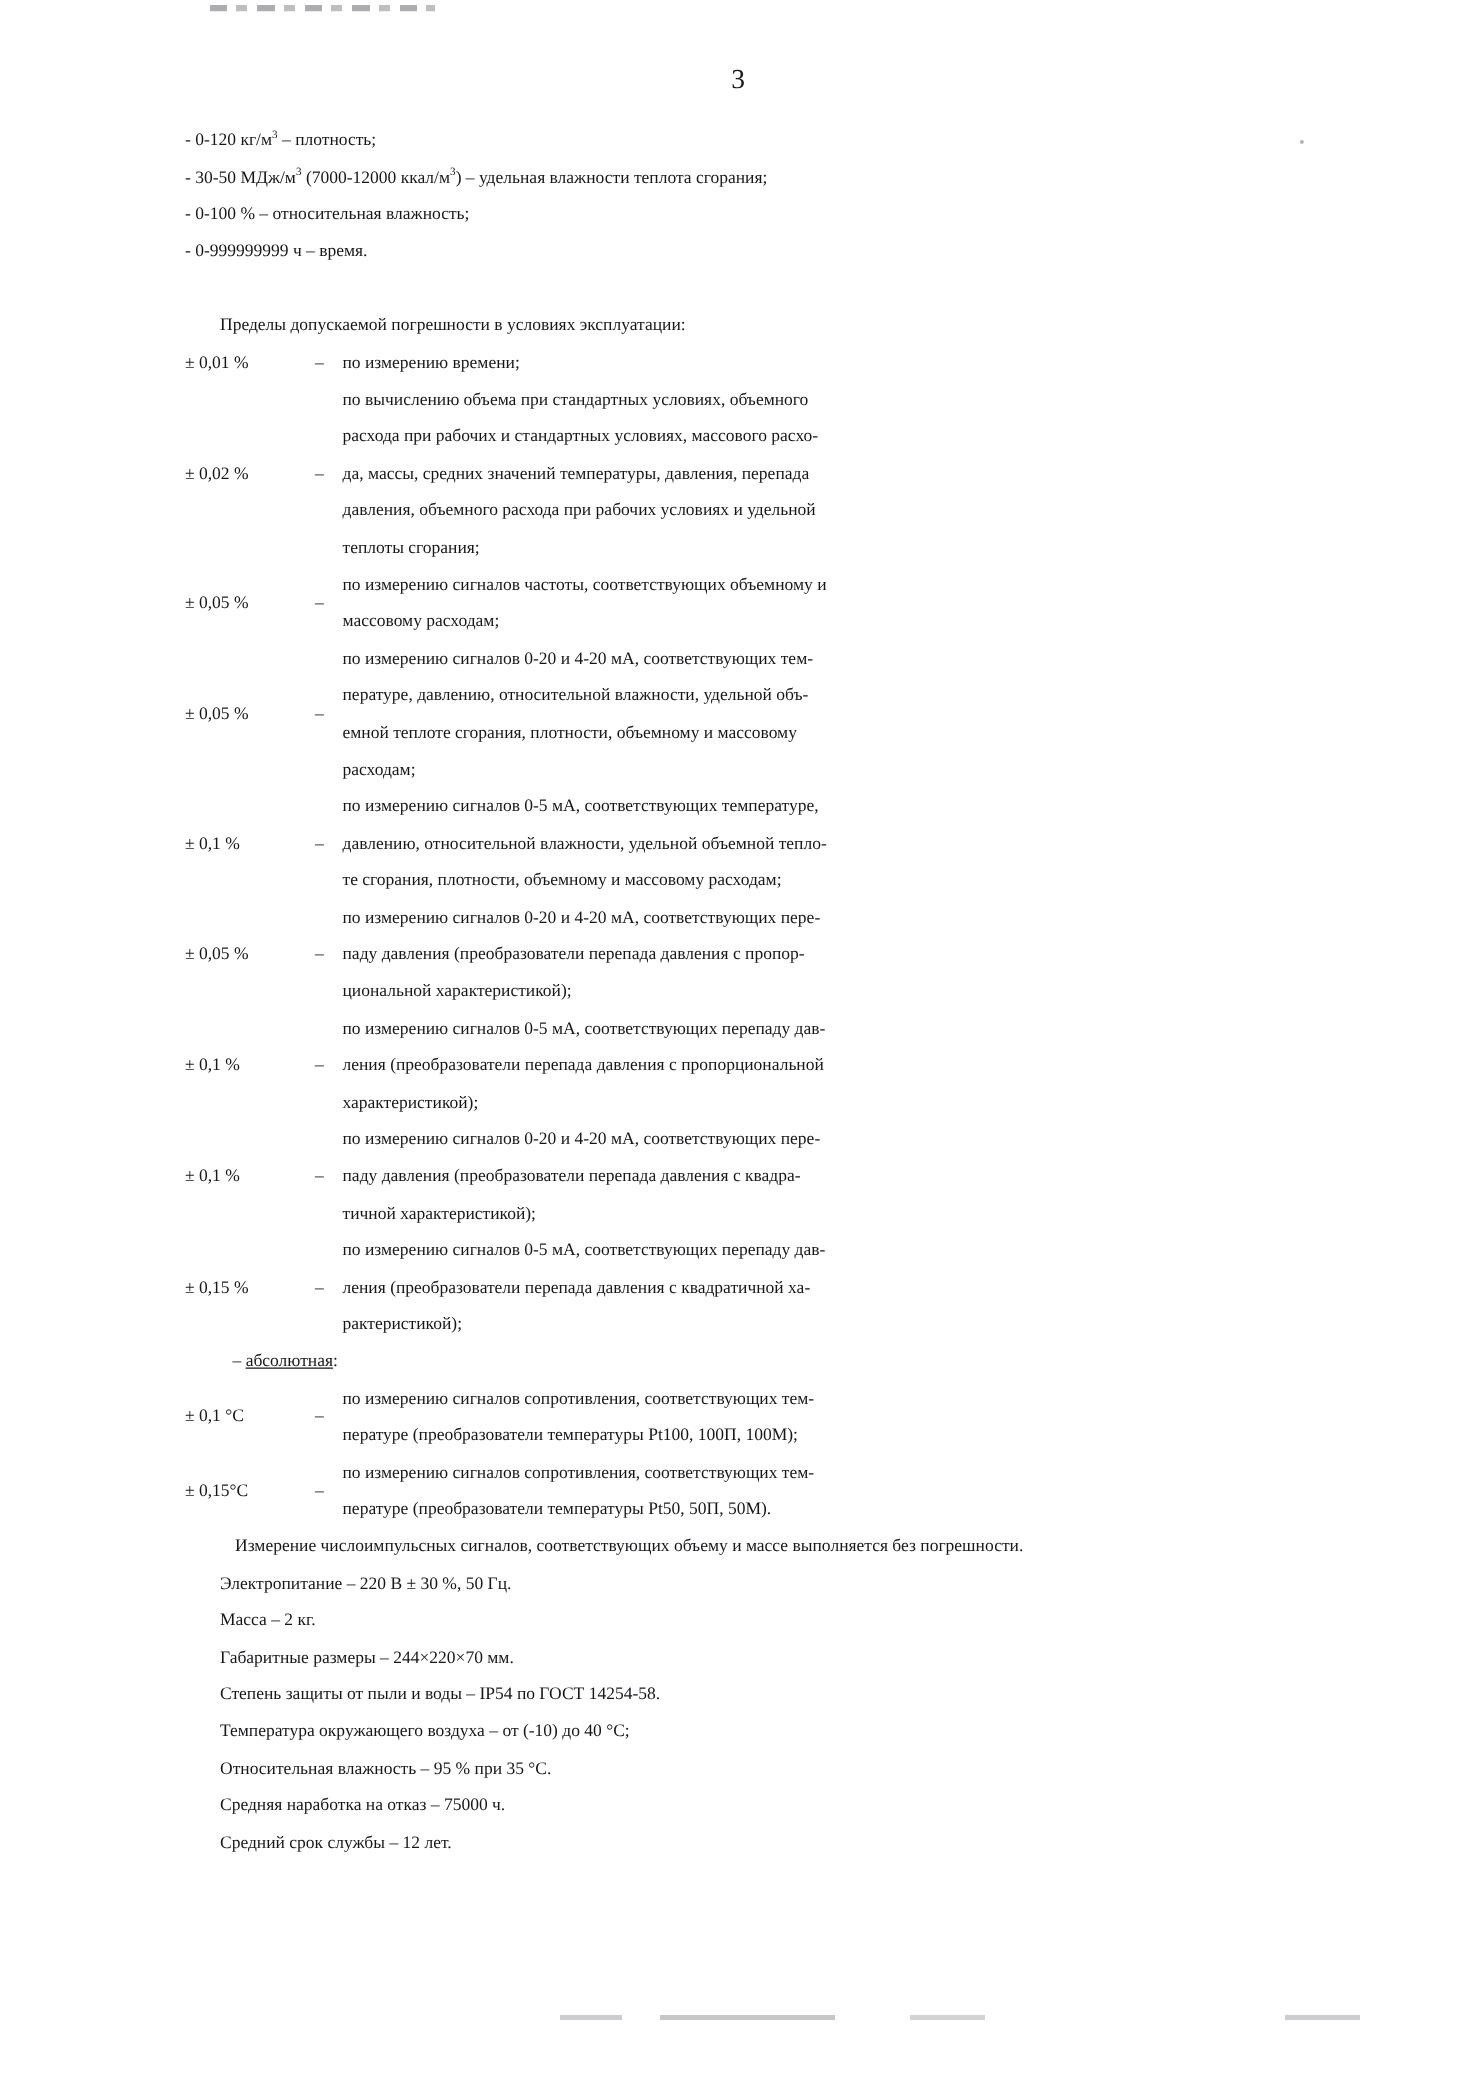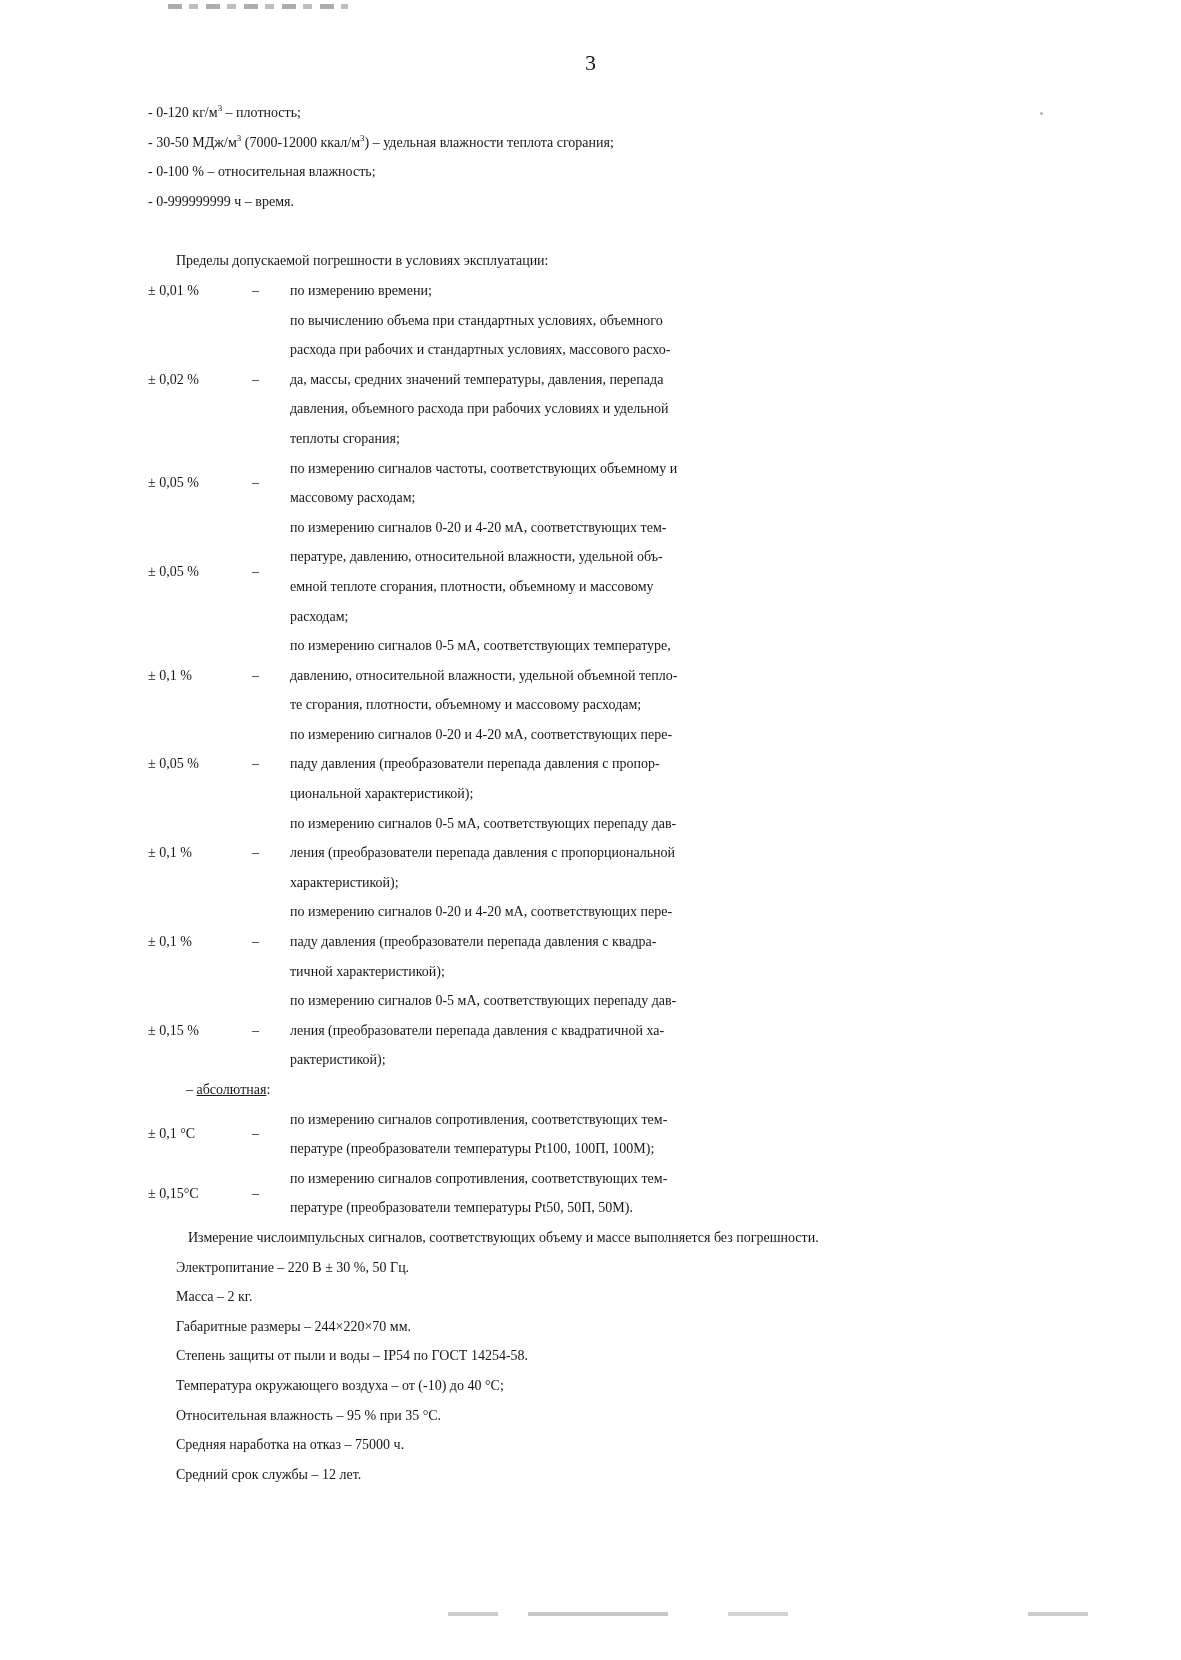--- a/index.html
+++ b/index.html
@@ -112,21 +112,20 @@
     white-space: pre;
   }
   .err-dash {
     flex: 0 0 22px;
     white-space: pre;
   }
   .err-text {
     flex: 1 1 auto;
     text-align: left;
     white-space: pre-wrap;
-    margin-left: 16px;
   }
 
   
   .para-justify {
     text-align: justify;
     text-indent: 40px;
     white-space: normal;
   }
 
   sup {

